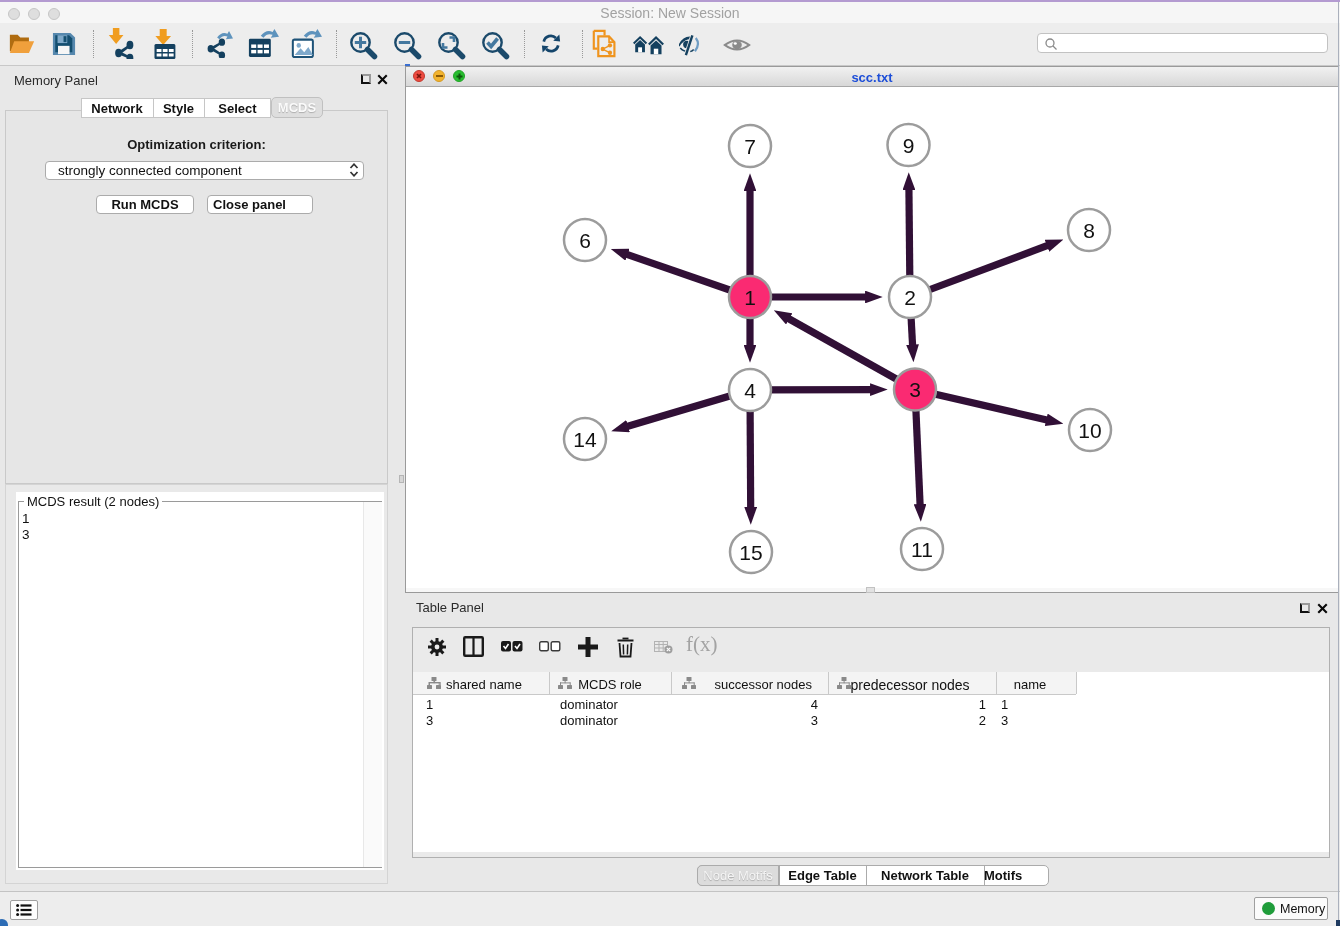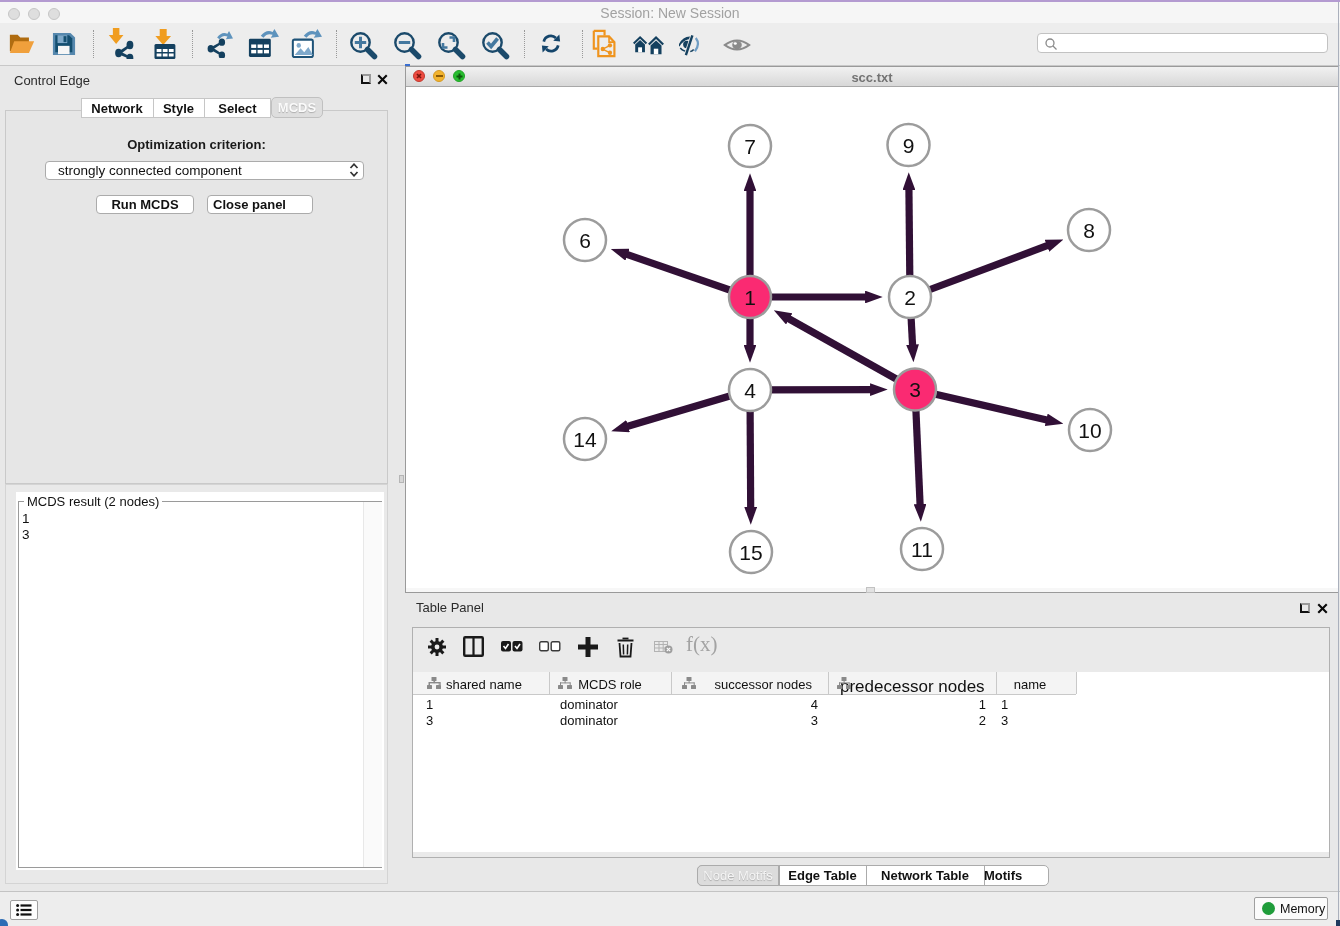--- a/index.html
+++ b/index.html
@@ -173,21 +173,21 @@
 <div class="abs" style="left:524px;top:30px;height:28px;border-left:1px dotted #999;"></div>
 <div class="abs" style="left:582px;top:30px;height:28px;border-left:1px dotted #999;"></div>
 
 <div class="abs" style="left:1037px;top:33px;width:291px;height:20px;background:#fff;border:1px solid #c2c2c2;border-radius:4px;box-sizing:border-box;"></div>
 <svg class="abs" style="left:1044px;top:37px;" width="14" height="14" viewBox="0 0 14 14">
     <circle cx="6" cy="6" r="4" fill="none" stroke="#8a8a8a" stroke-width="1.3"></circle>
     <line x1="9" y1="9" x2="12.5" y2="12.5" stroke="#8a8a8a" stroke-width="1.3"></line>
   </svg>
 
 <div id="control-panel">
-  <div class="txt" style="left:14px;top:73px;font-size:13px;color:#2b2b2b;">Control Edge</div>
+  <div class="txt" style="left:14px;top:73px;font-size:13px;color:#2b2b2b;">Memory Panel</div>
   <div class="abs" style="left:361px;top:74px;width:10px;height:10px;border:2px solid #111;border-top-color:#9a9a9a;border-right-color:#9a9a9a;box-sizing:border-box;"></div>
   <svg class="abs" style="left:377px;top:74px" width="11" height="11" viewBox="0 0 11 11">
       <path d="M2,0.5 L5.5,4 L9,0.5 L10.5,2 L7,5.5 L10.5,9 L9,10.5 L5.5,7 L2,10.5 L0.5,9 L4,5.5 L0.5,2 Z" fill="#0a0a0a"></path>
     </svg>
 
   <div class="abs" style="left:5px;top:110px;width:383px;height:374px;background:#e6e6e6;border:1px solid #c9c9c9;box-sizing:border-box;"></div>
   <div class="abs" style="left:5px;top:484px;width:383px;height:400px;background:#e9e9e9;border:1px solid #d4d4d4;box-sizing:border-box;"></div>
 
   <div class="abs" style="left:271px;top:97px;width:52px;height:21px;background:#dedede;border:1px solid #c0c0c0;border-radius:5px;box-sizing:border-box;"></div>
   <div class="txt" style="left:271px;top:100px;width:52px;text-align:center;font-size:13px;font-weight:bold;color:#fbfbfb;text-shadow:0 1px 1px #adadad;">MCDS</div>
@@ -226,21 +226,21 @@
   <div class="abs" style="left:413px;top:70px;width:12px;height:12px;border-radius:50%;background:#ee4b40;border:1px solid #c03a30;box-sizing:border-box;"></div>
   <svg class="abs" style="left:416px;top:73px;" width="6" height="6" viewBox="0 0 6 6">
       <path d="M1 1 L5 5 M5 1 L1 5" stroke="#79150d" stroke-width="1.7"></path>
     </svg>
   <div class="abs" style="left:433px;top:70px;width:12px;height:12px;border-radius:50%;background:#f2b32d;border:1px solid #d49a24;box-sizing:border-box;"></div>
   <div class="abs" style="left:435.5px;top:75px;width:7px;height:2px;background:#8a5a06;"></div>
   <div class="abs" style="left:453px;top:70px;width:12px;height:12px;border-radius:50%;background:#27bd2f;border:1px solid #22a329;box-sizing:border-box;"></div>
   <svg class="abs" style="left:455.5px;top:72.5px;" width="7" height="7" viewBox="0 0 7 7">
       <path d="M3.5 0.5 L3.5 6.5 M0.5 3.5 L6.5 3.5" stroke="#0c570c" stroke-width="2"></path>
     </svg>
-  <div class="txt" style="left:405px;top:70px;width:934px;text-align:center;font-size:13px;font-weight:bold;color:#737373;">scc.txt</div>
+  <div class="txt" style="left:405px;top:70px;width:934px;text-align:center;font-size:13px;font-weight:bold;color:#1d4ed8;">scc.txt</div>
   <div class="abs" style="left:405px;top:64px;width:5px;height:2px;background:#3b6fd0;"></div>
 
   <div class="abs" style="left:406px;top:588px;width:932px;height:4px;background:#f7f7f7;"></div>
   <div class="abs" style="left:866px;top:587px;width:9px;height:6px;background:#e2e2e2;border:1px solid #c2c2c2;box-sizing:border-box;"></div>
 
   <svg class="abs" style="left:406px;top:87px;" width="932" height="501" viewBox="406 87 932 501">
     <defs>
       <marker id="arw" viewBox="0 0 18 13" refX="3" refY="6.5" markerWidth="2.45" markerHeight="1.77" orient="auto">
         <path d="M0,0 L18,6.5 L0,13 Z" fill="#311036"></path>
       </marker>
@@ -368,21 +368,21 @@
 
   <div class="abs" style="left:413px;top:672px;width:663px;height:23px;background:#f4f4f4;border-bottom:1px solid #c9c9c9;box-sizing:border-box;"></div>
   <div class="abs" style="left:549px;top:672px;width:1px;height:22px;background:#c9c9c9;"></div>
   <div class="abs" style="left:671px;top:672px;width:1px;height:22px;background:#c9c9c9;"></div>
   <div class="abs" style="left:828px;top:672px;width:1px;height:22px;background:#c9c9c9;"></div>
   <div class="abs" style="left:996px;top:672px;width:1px;height:22px;background:#c9c9c9;"></div>
   <div class="abs" style="left:1076px;top:672px;width:1px;height:22px;background:#c9c9c9;"></div>
   <div class="txt" style="left:434px;top:677px;width:100px;text-align:center;font-size:13px;color:#111;">shared name</div>
   <div class="txt" style="left:562px;top:677px;width:96px;text-align:center;font-size:13px;color:#111;">MCDS role</div>
   <div class="txt" style="left:684px;top:677px;width:128px;text-align:right;font-size:13px;color:#111;">successor nodes</div>
-  <div class="txt" style="left:840px;top:677px;width:140px;text-align:right;font-size:17px;color:#111;">predecessor nodes</div>
+  <div class="txt" style="left:840px;top:677px;width:140px;text-align:center;font-size:14px;color:#111;">predecessor nodes</div>
   <div class="txt" style="left:990px;top:677px;width:80px;text-align:center;font-size:13px;color:#111;">name</div>
   <svg class="abs" style="left:427px;top:677px" width="14" height="12" viewBox="0 0 14 12">
       <g fill="#8a8a8a">
         <rect x="4.5" y="0" width="5" height="4" rx="0.5"></rect>
         <rect x="0" y="8" width="5" height="4" rx="0.5"></rect>
         <rect x="9" y="8" width="5" height="4" rx="0.5"></rect>
         <path d="M6.7 4 h0.9 v2 h-5.2 v2 h-0.9 v-2.9 h5.2 z M7.6 4 v2 h5.2 v2 h0.9 v-2.9 h-5.2 z"></path>
         <rect x="2" y="5.4" width="10.5" height="1"></rect>
         <rect x="2" y="5.4" width="1" height="2.6"></rect>
         <rect x="11.7" y="5.4" width="1" height="2.6"></rect>

